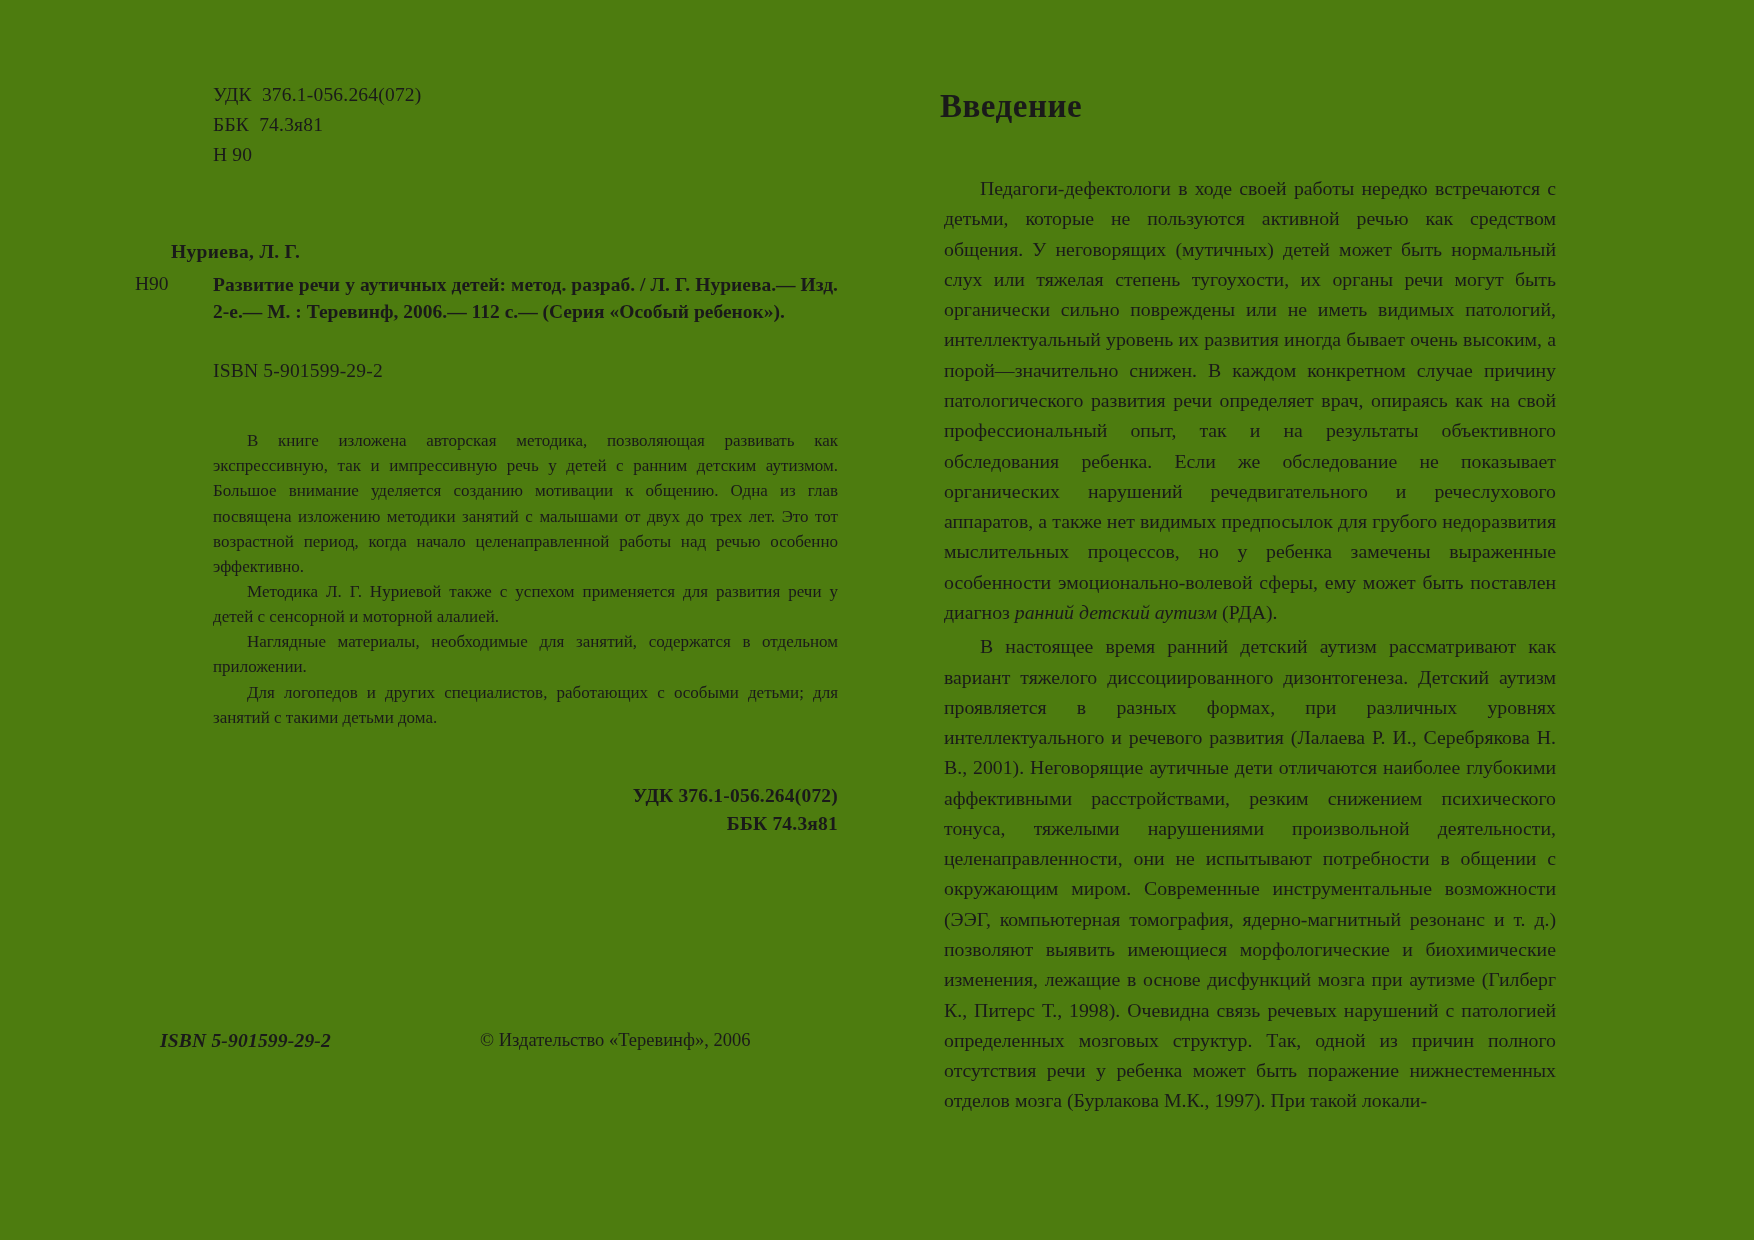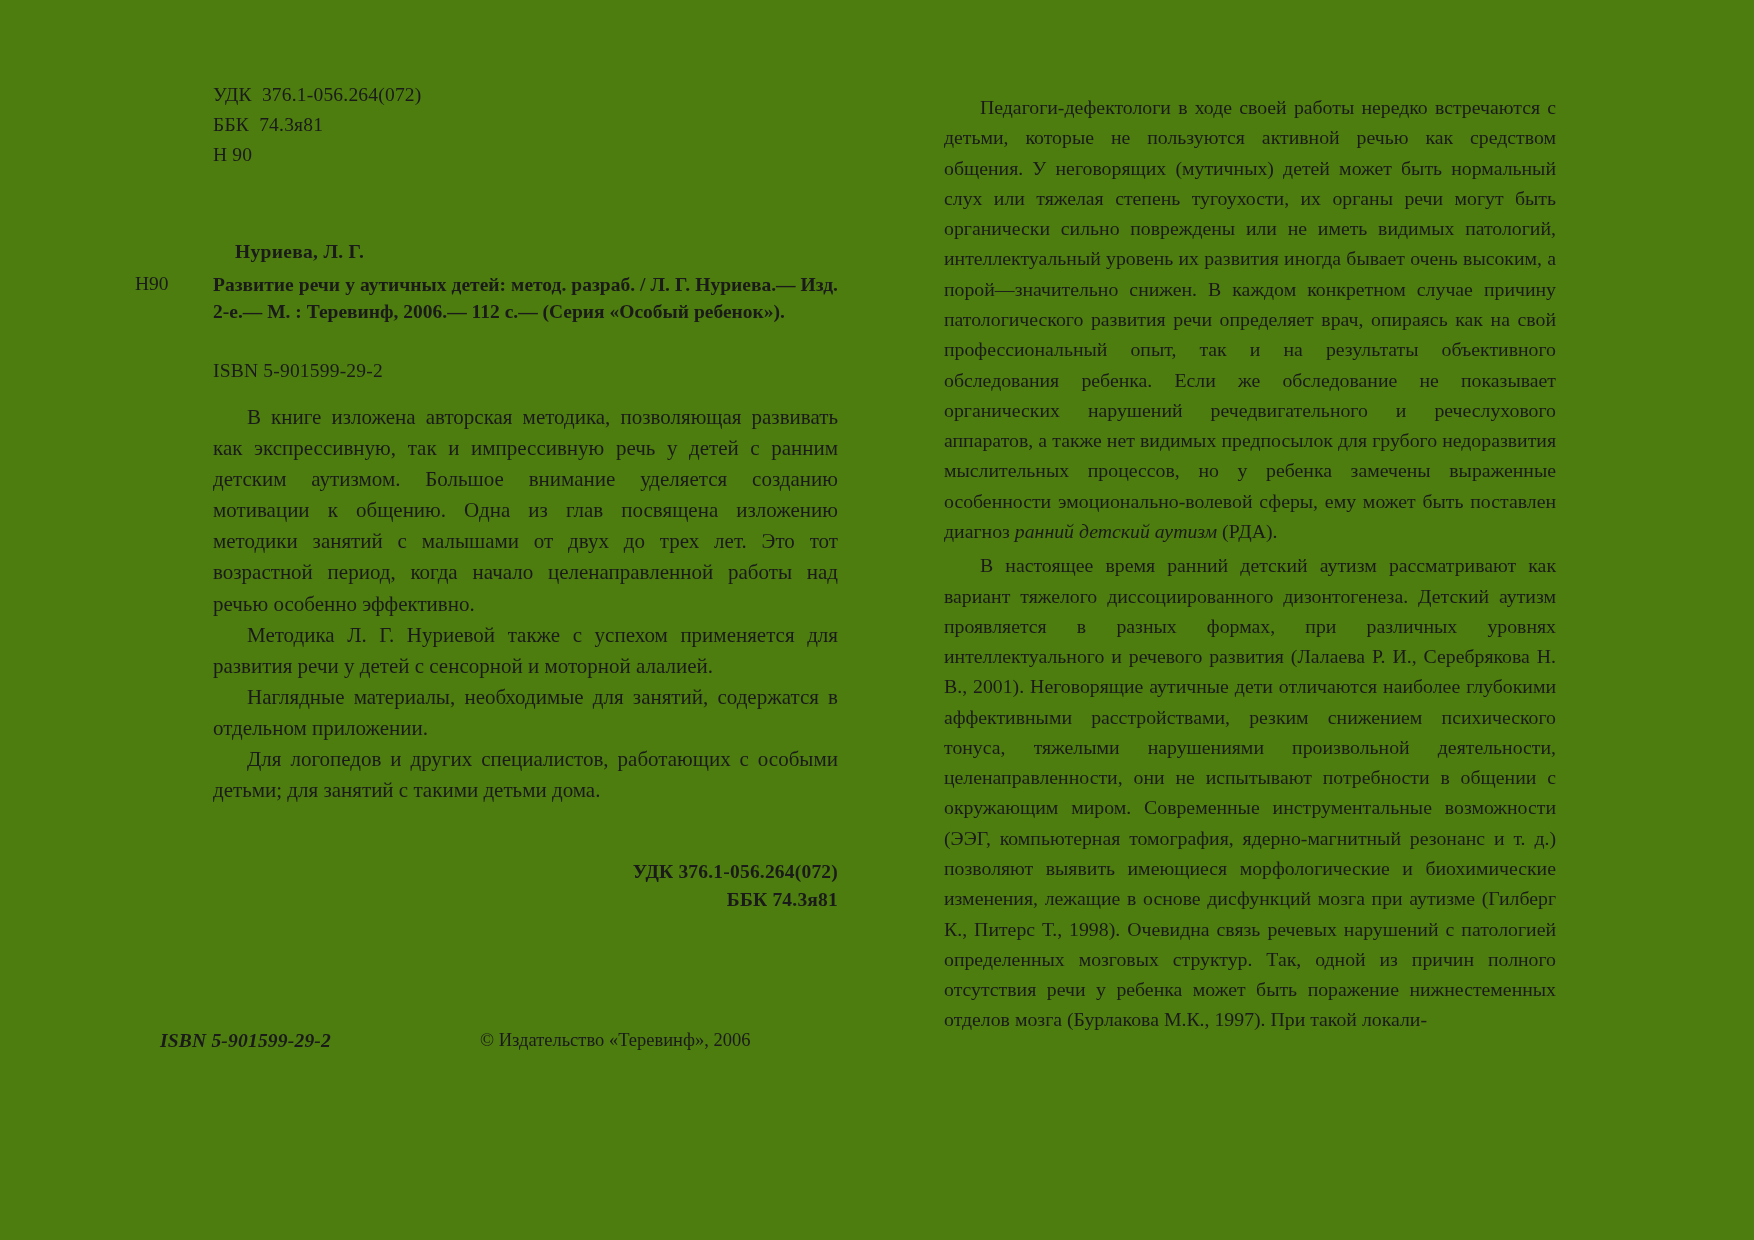--- a/index.html
+++ b/index.html
@@ -34,21 +34,21 @@
     letter-spacing: 0.2px;
   }
   .codes div { white-space: pre; }
   .author-block {
     margin-top: 70px;
     position: relative;
   }
   .author-name {
     font-weight: bold;
     font-size: 19.5px;
-    margin-left: 100px;
+    margin-left: 36px;
     letter-spacing: 0.3px;
   }
   .cat-line {
     position: relative;
     margin-top: 8px;
   }
   .cat-sigil {
     position: absolute;
     left: 0;
     top: 2px;
@@ -62,24 +62,24 @@
     width: 625px;
     font-weight: bold;
   }
   .isbn-top {
     margin-top: 34px;
     margin-left: 78px;
     font-size: 19.5px;
     letter-spacing: 0.2px;
   }
   .annotation {
-    margin-top: 20px;
+    margin-top: 46px;
     margin-left: 78px;
     width: 625px;
-    font-size: 21px;
+    font-size: 17px;
     line-height: 1.48;
     text-align: justify;
   }
   .annotation p {
     margin: 0;
     text-indent: 34px;
   }
   .udk-repeat {
     margin-top: 52px;
     width: 703px;
@@ -180,19 +180,20 @@
   </div>
 
   <div class="footer-row" style="left:135px">
     <div class="footer-isbn">
       <b>ISBN</b><b> 5-901599-29-2</b>
     </div>
     <div class="footer-copy">© Издательство «Теревинф», 2006</div>
   </div>
 
   <div class="right-col">
+    <div class="intro-title">Введение</div>
     <div class="intro-body">
       <p><span>Педагоги-дефектологи в ходе своей работы нередко встречаются с детьми, которые не пользуются активной речью как средством общения. У неговорящих (мутичных) детей может быть нормальный слух или тяжелая степень тугоухости, их органы речи могут быть органически сильно повреждены или не иметь видимых патологий, интеллектуальный уровень их развития иногда бывает очень высоким, а порой—значительно снижен. В каждом конкретном случае причину патологического развития речи определяет врач, опираясь как на свой профессиональный опыт, так и на результаты объективного обследования ребенка. Если же обследование не показывает органических нарушений речедвигательного и речеслухового аппаратов, а также нет видимых предпосылок для грубого недоразвития мыслительных процессов, но у ребенка замечены выраженные особенности эмоционально-волевой сферы, ему может быть поставлен диагноз </span><i>ранний детский аутизм</i><span> (РДА).</span></p>
       <p>В настоящее время ранний детский аутизм рассматривают как вариант тяжелого диссоциированного дизонтогенеза. Детский аутизм проявляется в разных формах, при различных уровнях интеллектуального и речевого развития (Лалаева Р. И., Серебрякова Н. В., 2001). Неговорящие аутичные дети отличаются наиболее глубокими аффективными расстройствами, резким снижением психического тонуса, тяжелыми нарушениями произвольной деятельности, целенаправленности, они не испытывают потребности в общении с окружающим миром. Современные инструментальные возможности (ЭЭГ, компьютерная томография, ядерно-магнитный резонанс и т. д.) позволяют выявить имеющиеся морфологические и биохимические изменения, лежащие в основе дисфункций мозга при аутизме (Гилберг К., Питерс Т., 1998). Очевидна связь речевых нарушений с патологией определенных мозговых структур. Так, одной из причин полного отсутствия речи у ребенка может быть поражение нижнестеменных отделов мозга (Бурлакова М.К., 1997). При такой локали-</p>
     </div>
   </div>
 
 </div>
 
 </body></html>

